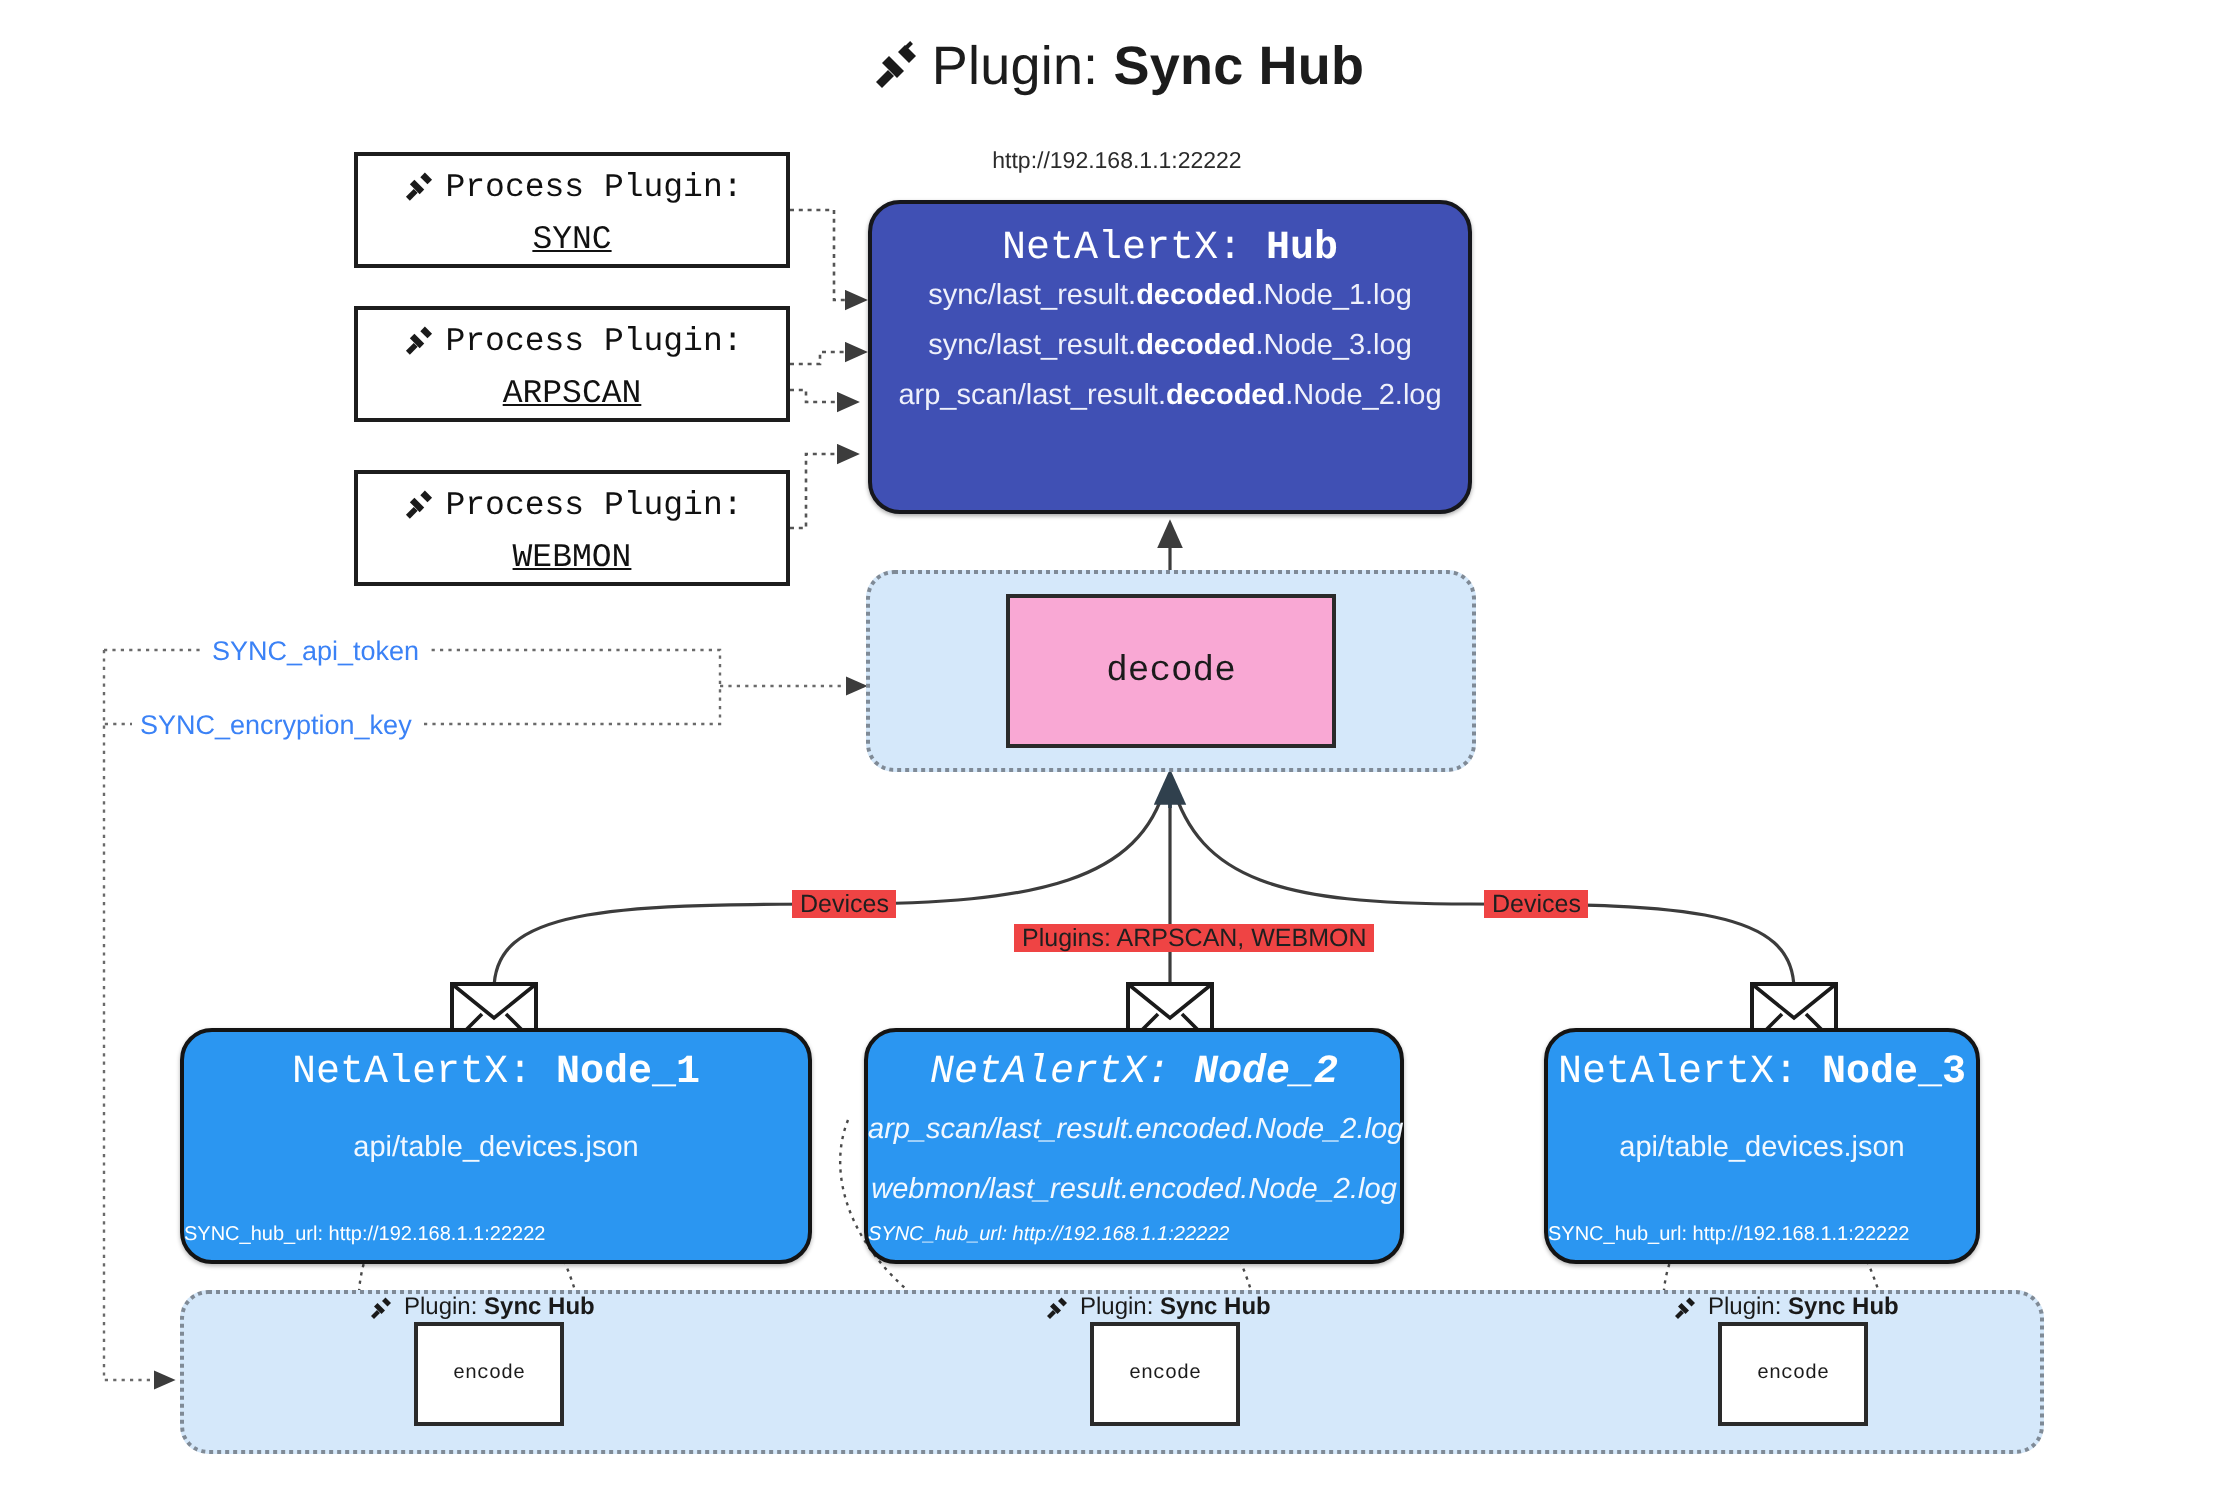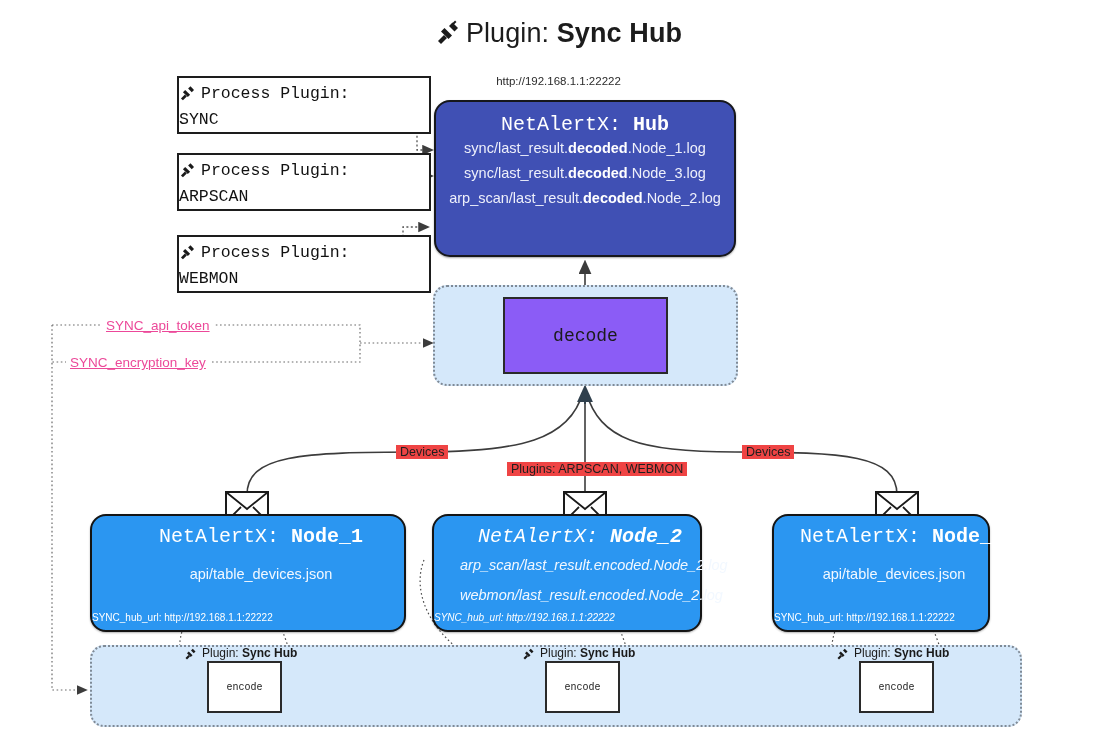--- a/index.html
+++ b/index.html
@@ -20,49 +20,49 @@
   #hub{left:434px;top:100px;width:302px;height:157px;border-radius:16px;
        background:#4050b4;border:2px solid #16171c;box-shadow:0 1px 2px rgba(0,0,0,.35);}
   #hub .hub-title{margin-top:11px;text-align:center;font-size:20px;color:#ffffff;
        font-family:Liberation Mono, monospace;}
   #hub .hub-title .b{font-weight:bold;}
   .hub-line{color:#eef0fb;font-size:14.5px;line-height:25px;white-space:nowrap;
             text-align:center;}
   .hub-line b{color:#ffffff;font-weight:bold;}
 
   
-  .ppbox{width:254px;height:58px;background:#ffffff;border:2px solid #1d1d1d;
+  .ppbox{width:218px;height:58px;background:#ffffff;border:2px solid #1d1d1d;
          font-family:"Liberation Mono","DejaVu Sans Mono",monospace;font-size:16.5px;
-         color:#111;line-height:26px;padding-top:3px;}
-  .ppbox .l2{display:block;}
+         color:#111;line-height:26px;padding-top:3px;text-align:center;}
+  .ppbox .l2{display:block;text-decoration:underline;}
   #pp0{left:177px;top:76px;}
   #pp1{left:177px;top:153px;}
   #pp2{left:177px;top:235px;}
 
   
   #decode-wrap{left:433px;top:285px;width:305px;height:101px;border-radius:14px;
                background:#d5e8fa;border:2px dotted #7f8a96;}
-  #decode{left:503px;top:297px;width:165px;height:77px;background:#8b5cf6;
+  #decode{left:503px;top:297px;width:165px;height:77px;background:#f9a8d4;
           border:2px solid #2a2a2a;display:flex;align-items:center;justify-content:center;
           font-family:"Liberation Mono","DejaVu Sans Mono",monospace;font-size:18px;color:#1b1b1b;}
 
   
-  .keylbl{font-size:13.5px;color:#ec4899;background:#ffffff;padding:0 4px;white-space:nowrap;text-decoration:underline;}
+  .keylbl{font-size:13.5px;color:#3b82f6;background:#ffffff;padding:0 4px;white-space:nowrap;}
   #key0{left:102px;top:318px;}
   #key1{left:66px;top:355px;}
 
   
   .edgelbl{font-size:12.5px;color:#1f1f1f;background:#ef4444;padding:0 4px;white-space:nowrap;}
   #el-dev-l{left:396px;top:445px;}
   #el-plugins{left:507px;top:462px;}
   #el-dev-r{left:742px;top:445px;}
 
   
   .node{height:118px;border-radius:16px;background:#2b96f1;border:2.5px solid #141414;
-        box-shadow:0 1px 2px rgba(0,0,0,.3);padding-left:26px;}
+        box-shadow:0 1px 2px rgba(0,0,0,.3);}
   .node .ntitle{margin-top:9px;text-align:center;font-size:20px;color:#ffffff;
         font-family:"Liberation Mono","DejaVu Sans Mono",monospace;white-space:nowrap;}
   .node .ntitle .b{font-weight:bold;}
   .node .nline{text-align:center;font-size:14.5px;color:#f2f8ff;line-height:25px;white-space:nowrap;}
   .node .nurl{position:absolute;left:0;bottom:7px;width:100%;text-align:left;
         font-size:10px;color:#ffffff;white-space:nowrap;}
   #node0{left:90px;top:514px;width:316px;}
   #node1{left:432px;top:514px;width:270px;font-style:italic;}
   #node2{left:772px;top:514px;width:218px;}
   #node0 .nline{margin-top:14px;}

